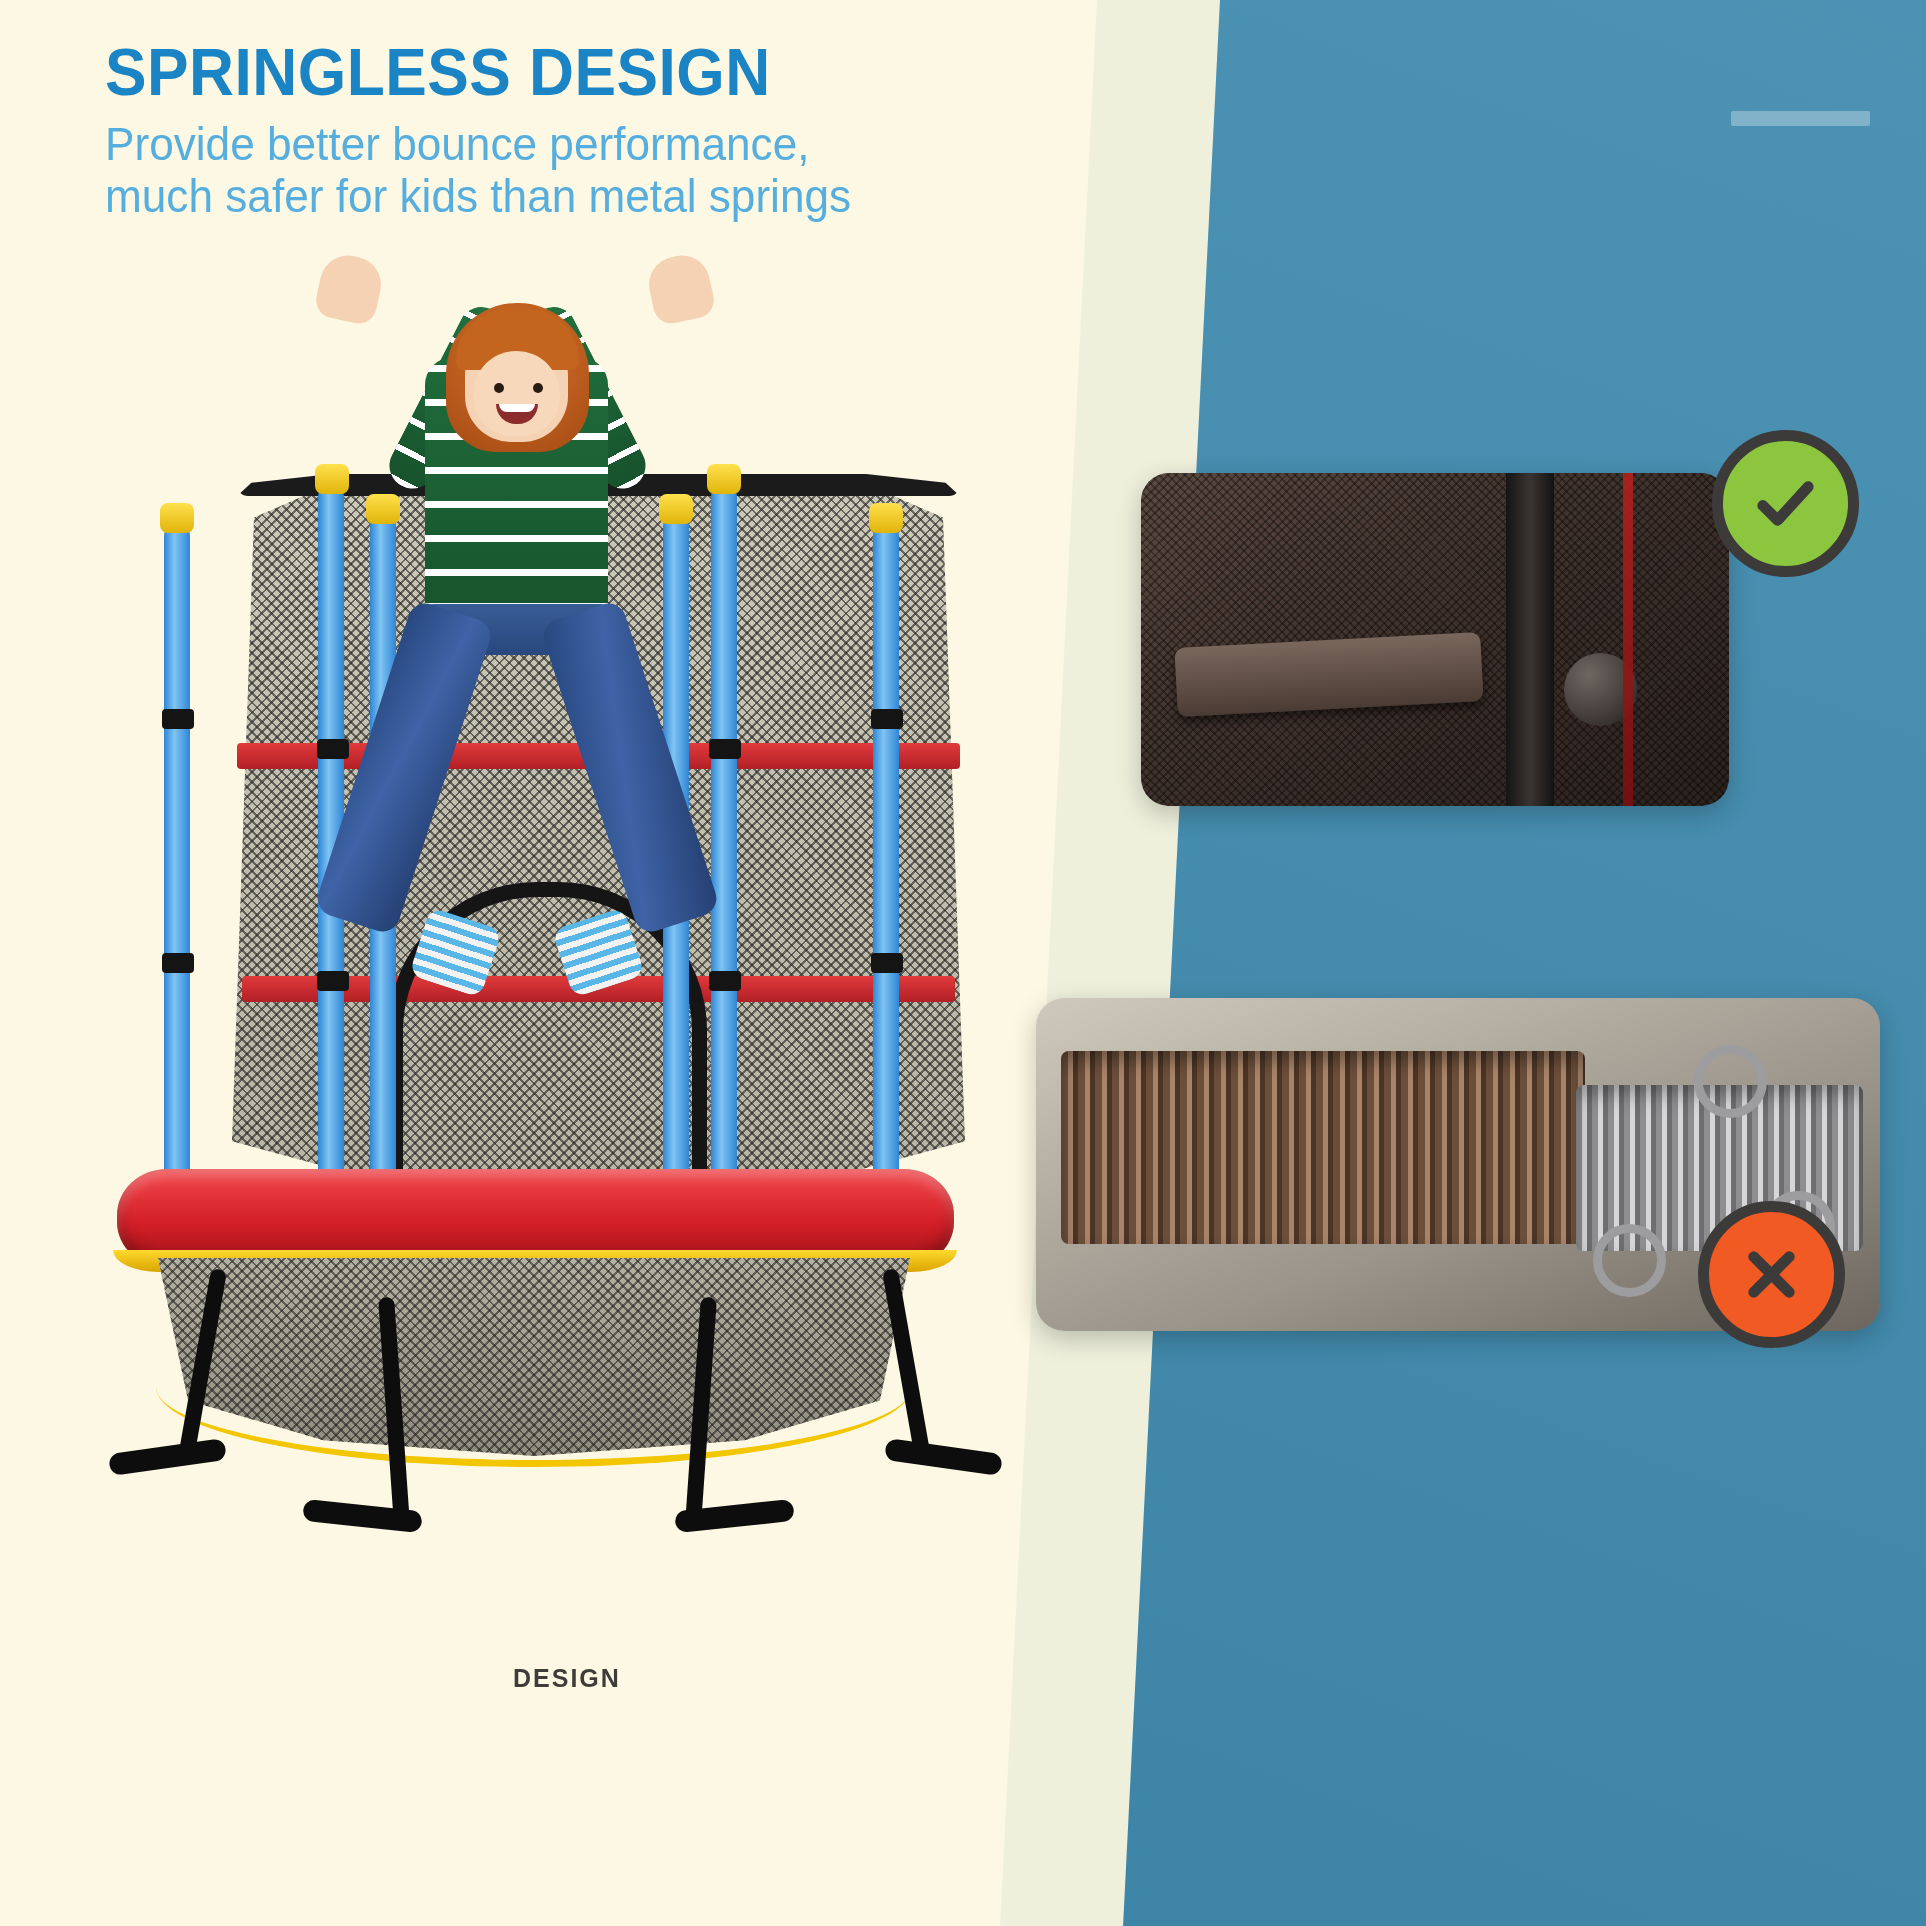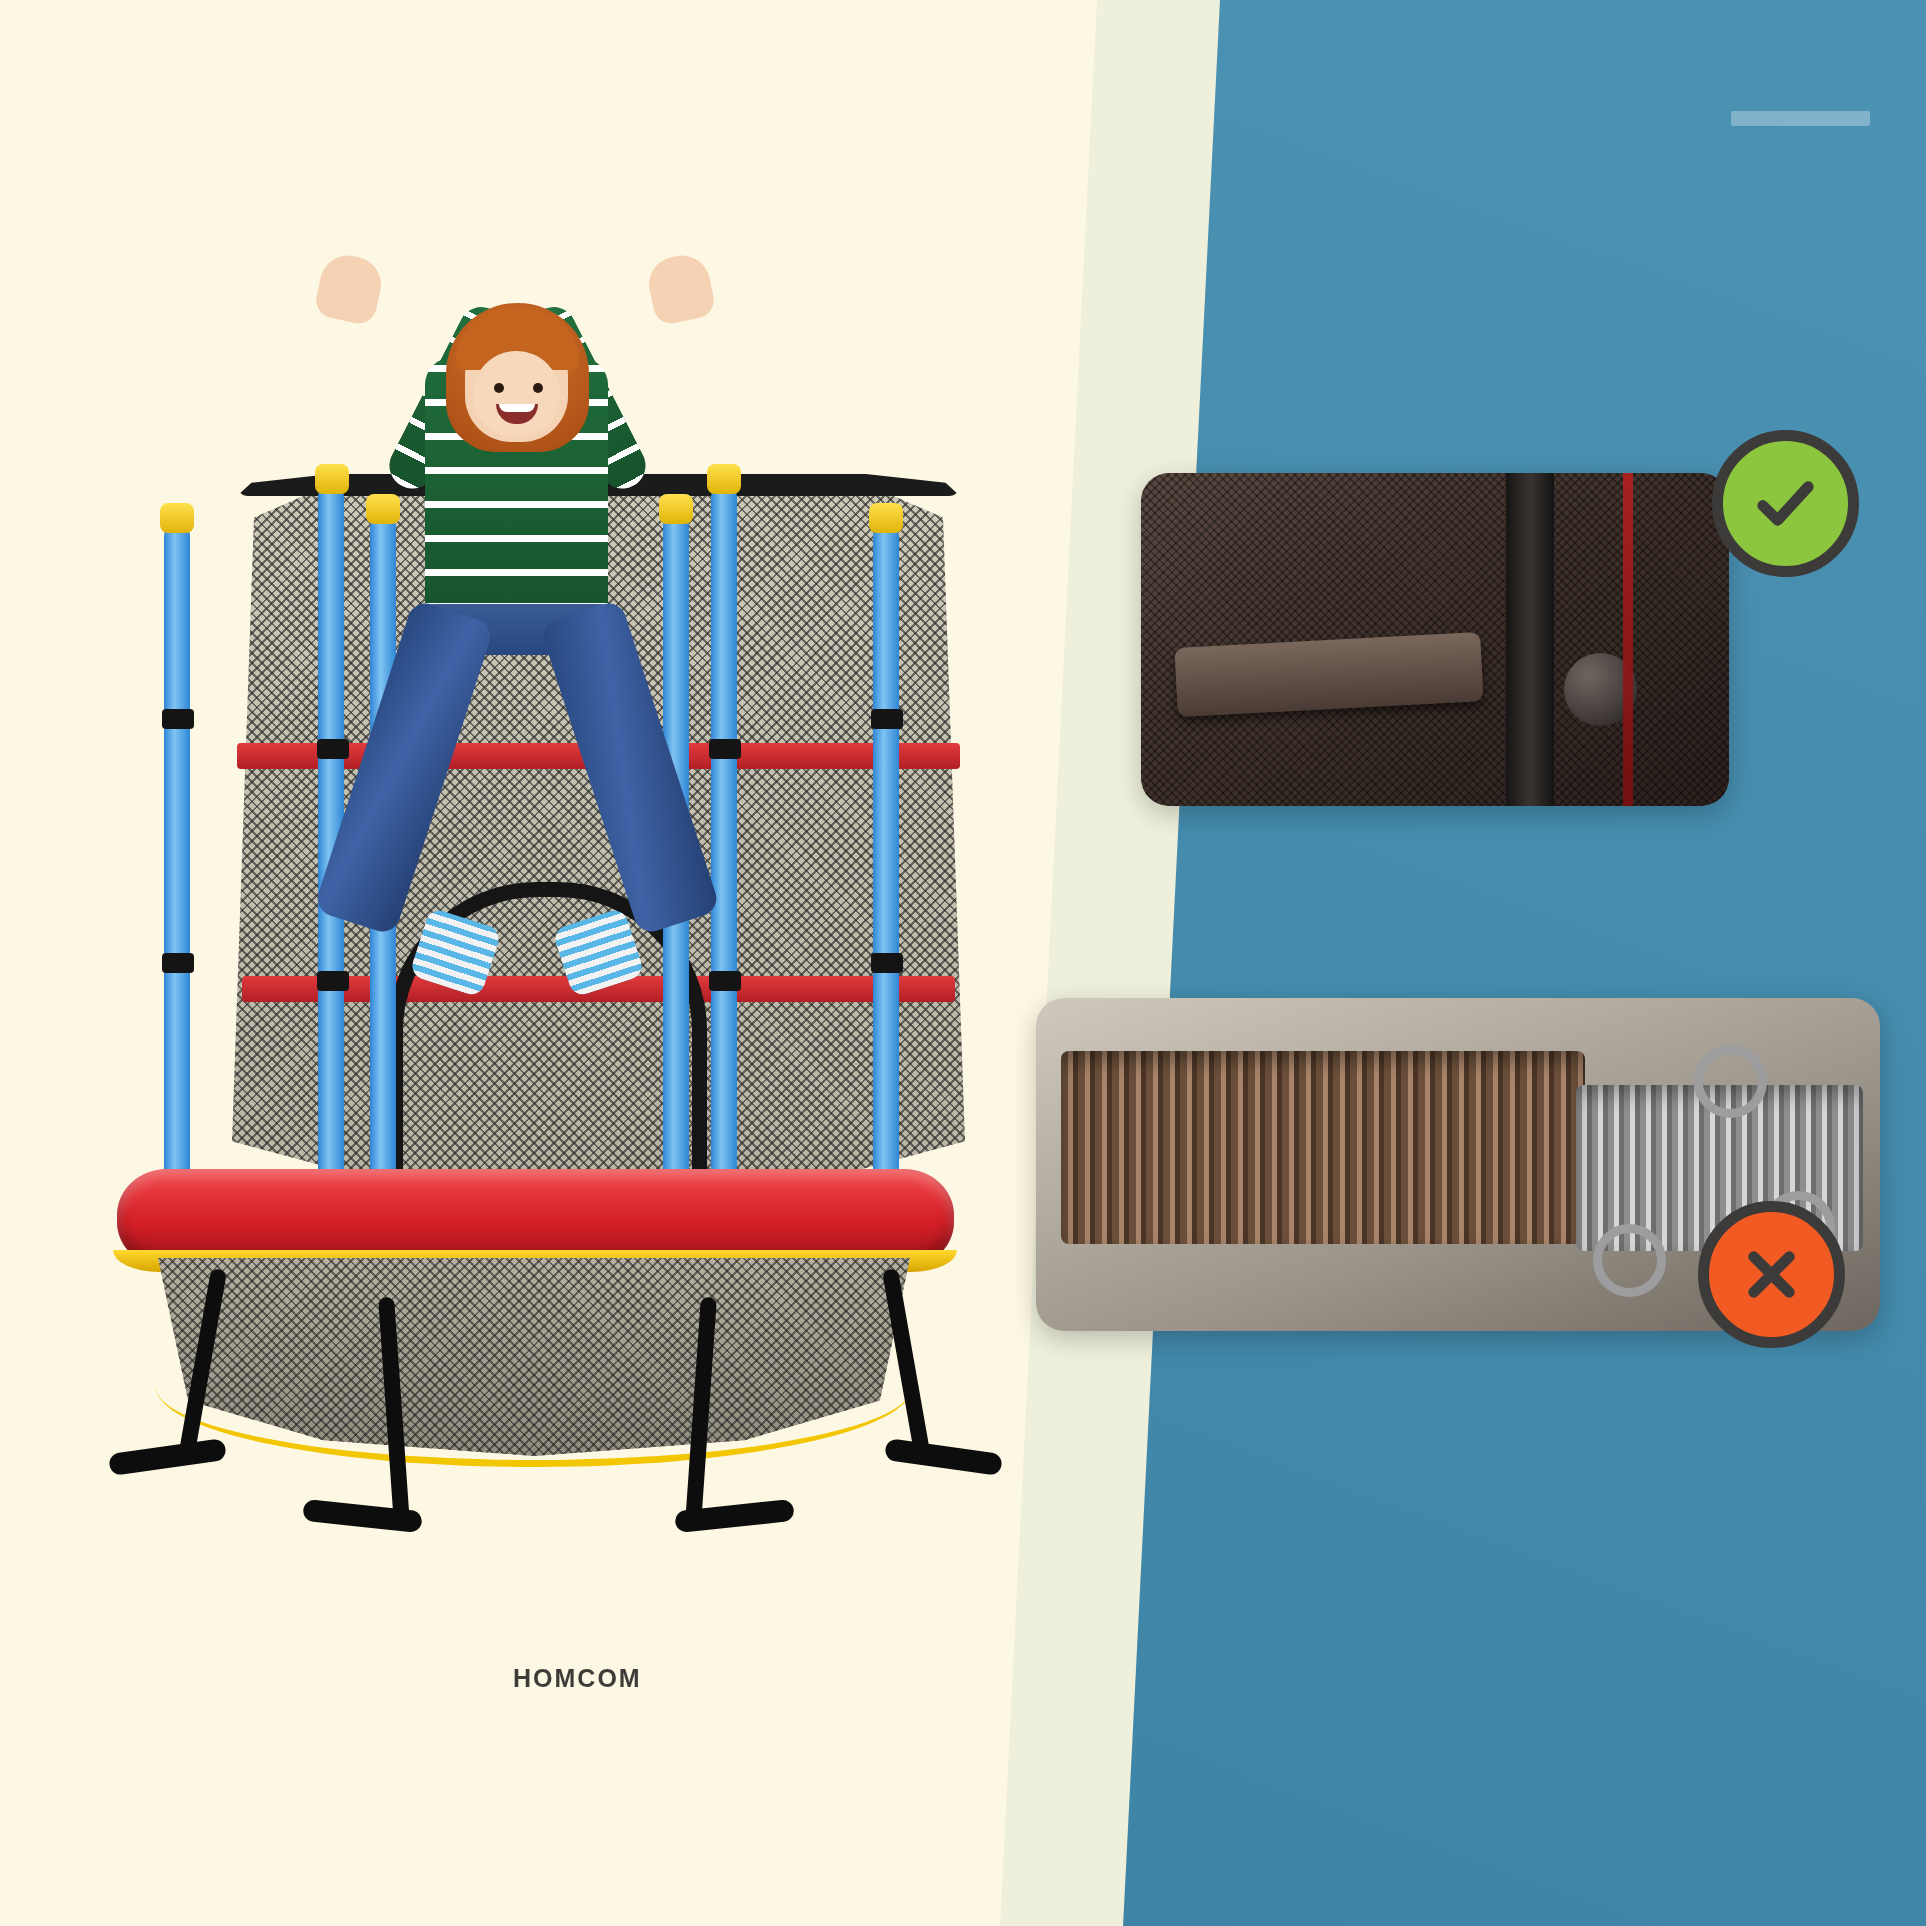--- a/index.html
+++ b/index.html
@@ -162,20 +162,25 @@
 <body>
 
 <div id="stage">
 
   <div class="bg-cream"></div>
   <div class="bg-diag-stripe"></div>
   <div class="bg-blue"></div>
   <div class="bg-blue-shade"></div>
   <div class="accent-bar"></div>
 
+  <div class="headline-block">
+    <div class="headline">SPRINGLESS DESIGN</div>
+    <div class="subline">Provide better bounce performance,</div>
+    <div class="subline">much safer for kids than metal springs</div>
+  </div>
 
   <div class="product">
 
     <div class="tramp-net"></div>
     <div class="tramp-net-top"></div>
     <div class="net-band b1"></div>
     <div class="net-band b2"></div>
 
     <div class="door-arch"></div>
 
@@ -230,21 +235,21 @@
 
     <div class="leg" style="left:125px;top:1020px;width:16px;height:198px;transform:rotate(10deg);"></div>
     <div class="foot" style="left:40px;top:1198px;width:117px;transform:rotate(-8deg);"></div>
     <div class="leg" style="left:317px;top:1049px;width:16px;height:228px;transform:rotate(-4deg);"></div>
     <div class="foot" style="left:234px;top:1257px;width:119px;transform:rotate(6deg);"></div>
     <div class="leg" style="left:624px;top:1049px;width:16px;height:228px;transform:rotate(4deg);"></div>
     <div class="foot" style="left:606px;top:1257px;width:119px;transform:rotate(-6deg);"></div>
     <div class="leg" style="left:830px;top:1020px;width:16px;height:198px;transform:rotate(-10deg);"></div>
     <div class="foot" style="left:816px;top:1198px;width:117px;transform:rotate(8deg);"></div>
 
-    <div class="logo-mark">HOMCOM</div>
+    <div class="logo-mark">DESIGN</div>
   </div>
 
   <div class="card good">
     <div class="photo-fabric">
       <div class="fabric-fold"></div>
       <div class="fabric-strap"></div>
       <div class="fabric-ball"></div>
       <div class="fabric-red"></div>
     </div>
   </div>

